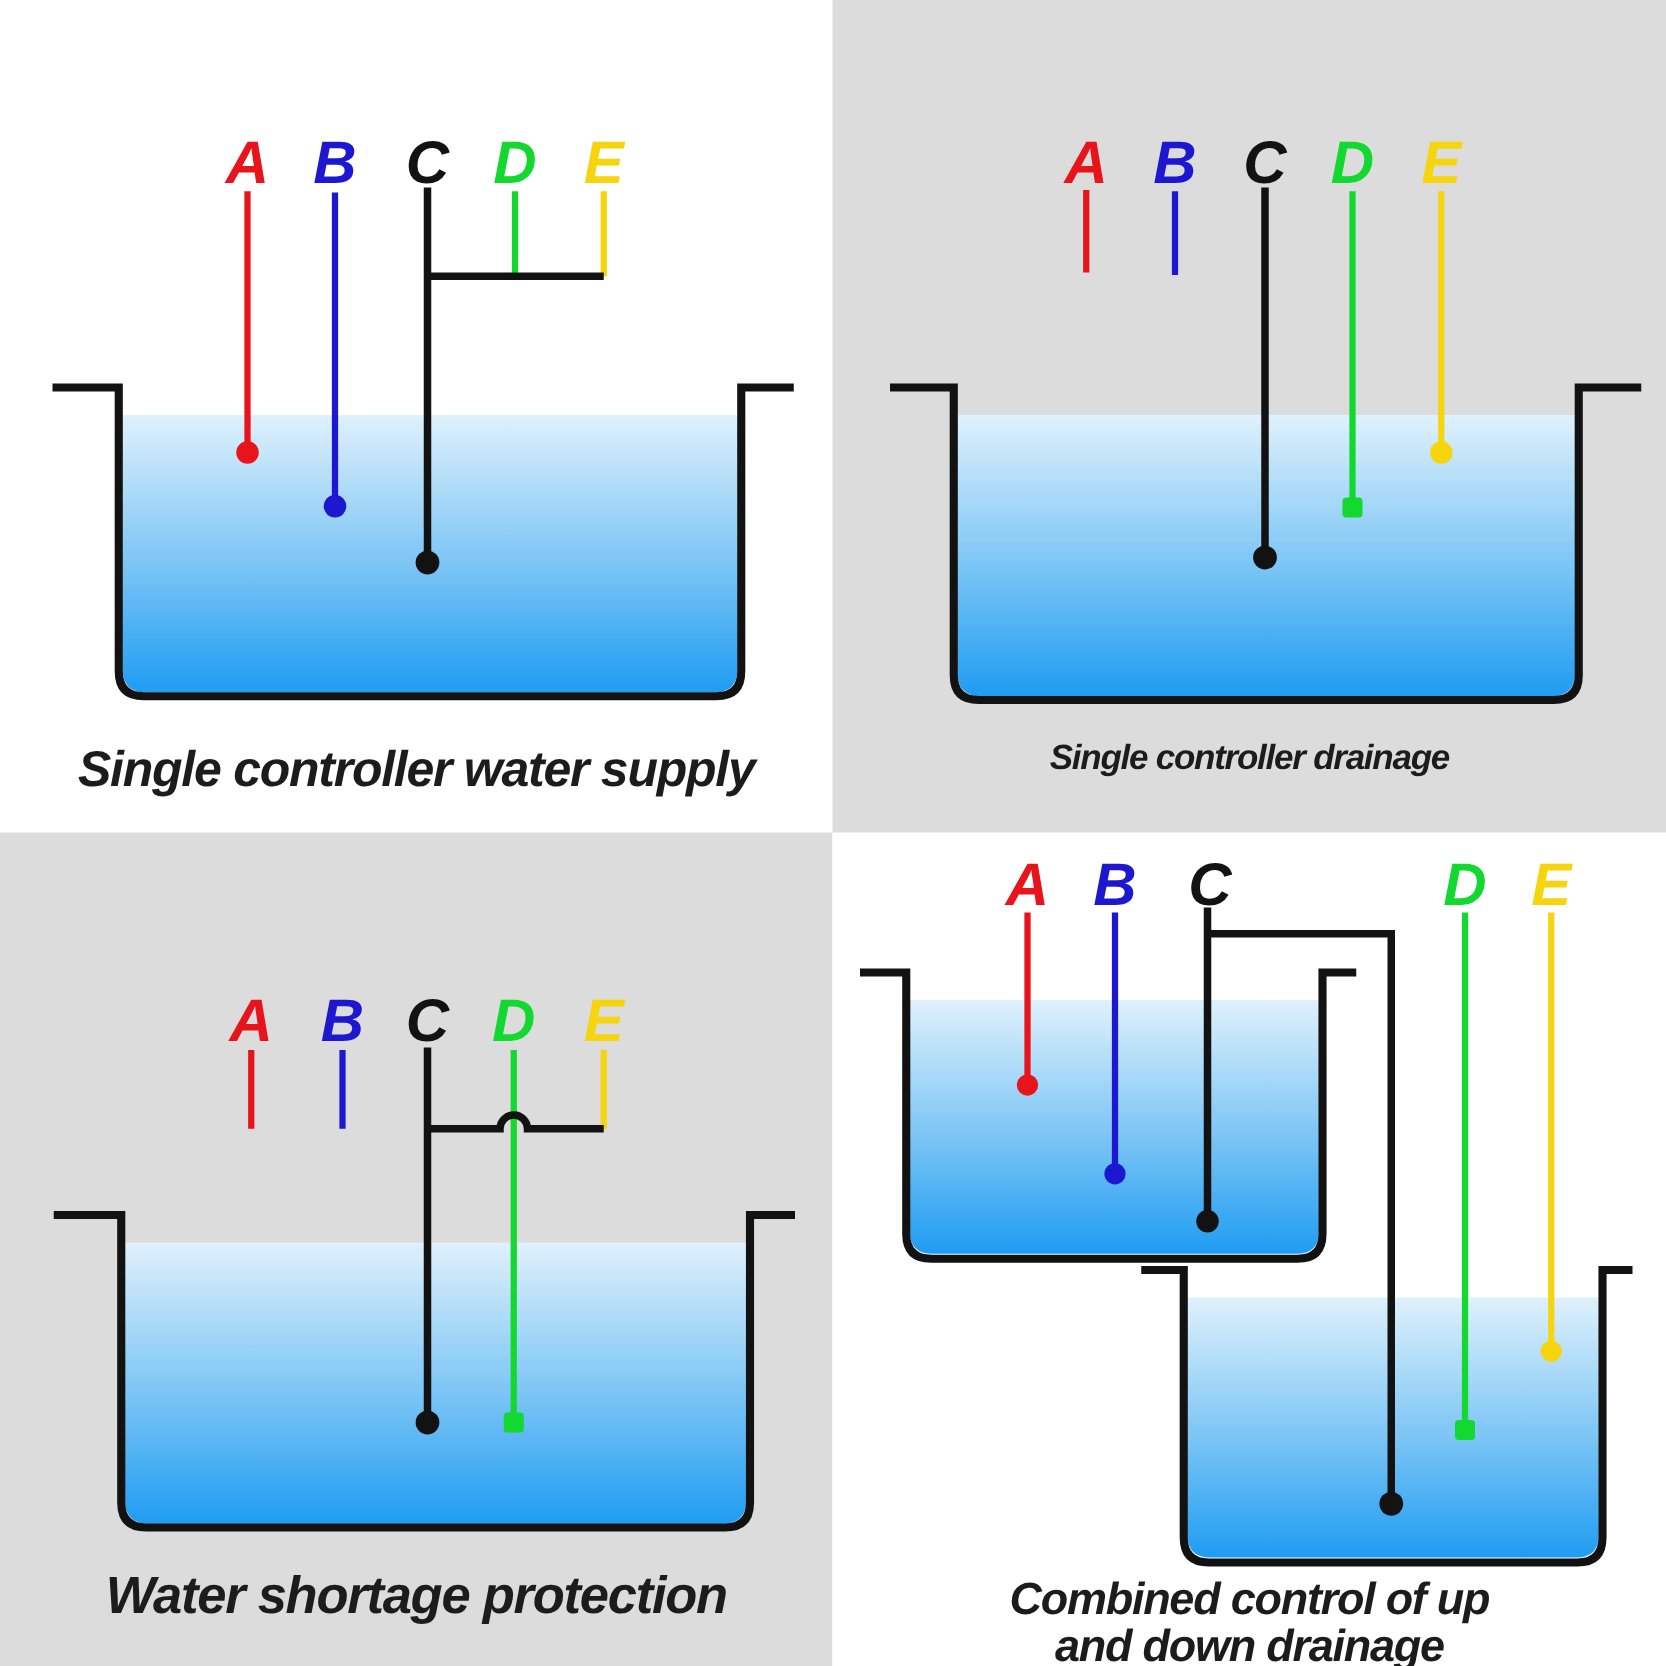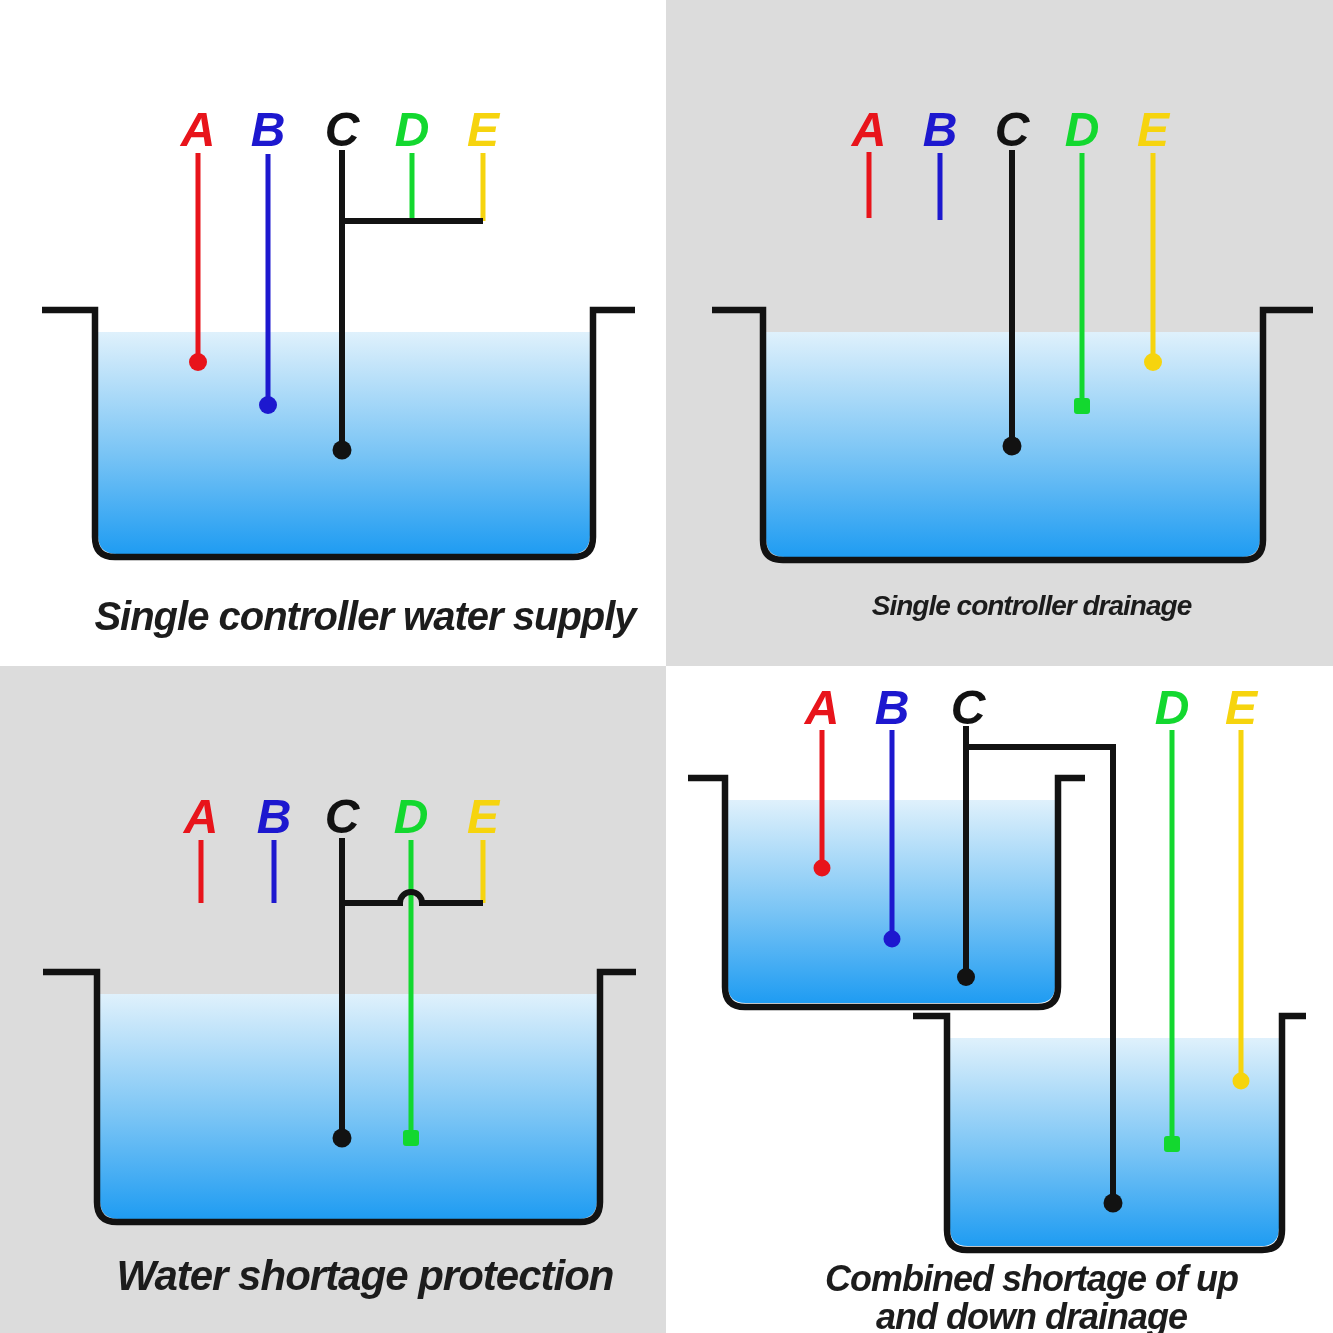--- a/index.html
+++ b/index.html
@@ -9,21 +9,21 @@
   }
   .panel { position:absolute; width:666px; height:667px; }
   .panel.tl { left:0;   top:0; background:#ffffff; }
   .panel.tr { left:666px; top:0; width:667px; background:#dcdcdc; }
   .panel.bl { left:0;   top:666px; background:#dcdcdc; }
   .panel.br { left:666px; top:666px; width:667px; background:#ffffff; }
   .panel svg { position:absolute; left:0; top:0; }
   .title {
     position:absolute; left:0; width:100%; text-align:center;
     font-weight:bold; font-style:italic; color:#1c1c1c;
-    letter-spacing:-1px; white-space:nowrap;padding-left:32px;
+    letter-spacing:-1px; white-space:nowrap;
   }
   .t1 { top:594px; font-size:40px; }
   .t2 { top:590px; font-size:28px; }
   .t3 { top:586px; font-size:42px; }
   .t4a { top:592px; font-size:36px; }
   .t4b { top:630px; font-size:36px; }
   text.lbl {
     font-family:"Liberation Sans", sans-serif;
     font-weight:bold; font-style:italic; font-size:48px;
     text-anchor:middle;
@@ -153,17 +153,17 @@
       <line x1="506" y1="64" x2="506" y2="478" stroke="#13d82f" stroke-width="5"></line>
       <rect x="498" y="470" width="16" height="16" rx="3" fill="#13d82f"></rect>
       <line x1="575" y1="64" x2="575" y2="415" stroke="#f6d40e" stroke-width="5"></line>
       <circle cx="575" cy="415" r="8.5" fill="#f6d40e"></circle>
       <text class="lbl" x="156" y="58" fill="#e8141b">A</text>
       <text class="lbl" x="226" y="58" fill="#1d18cf">B</text>
       <text class="lbl" x="302" y="58" fill="#121212">C</text>
       <text class="lbl" x="506" y="58" fill="#13d82f">D</text>
       <text class="lbl" x="575" y="58" fill="#f6d40e">E</text>
     </svg>
-    <div class="title t4a">Combined shortage of up</div>
+    <div class="title t4a">Combined control of up</div>
     <div class="title t4b">and down drainage</div>
   </div>
 
 </div>
 
 </body></html>

